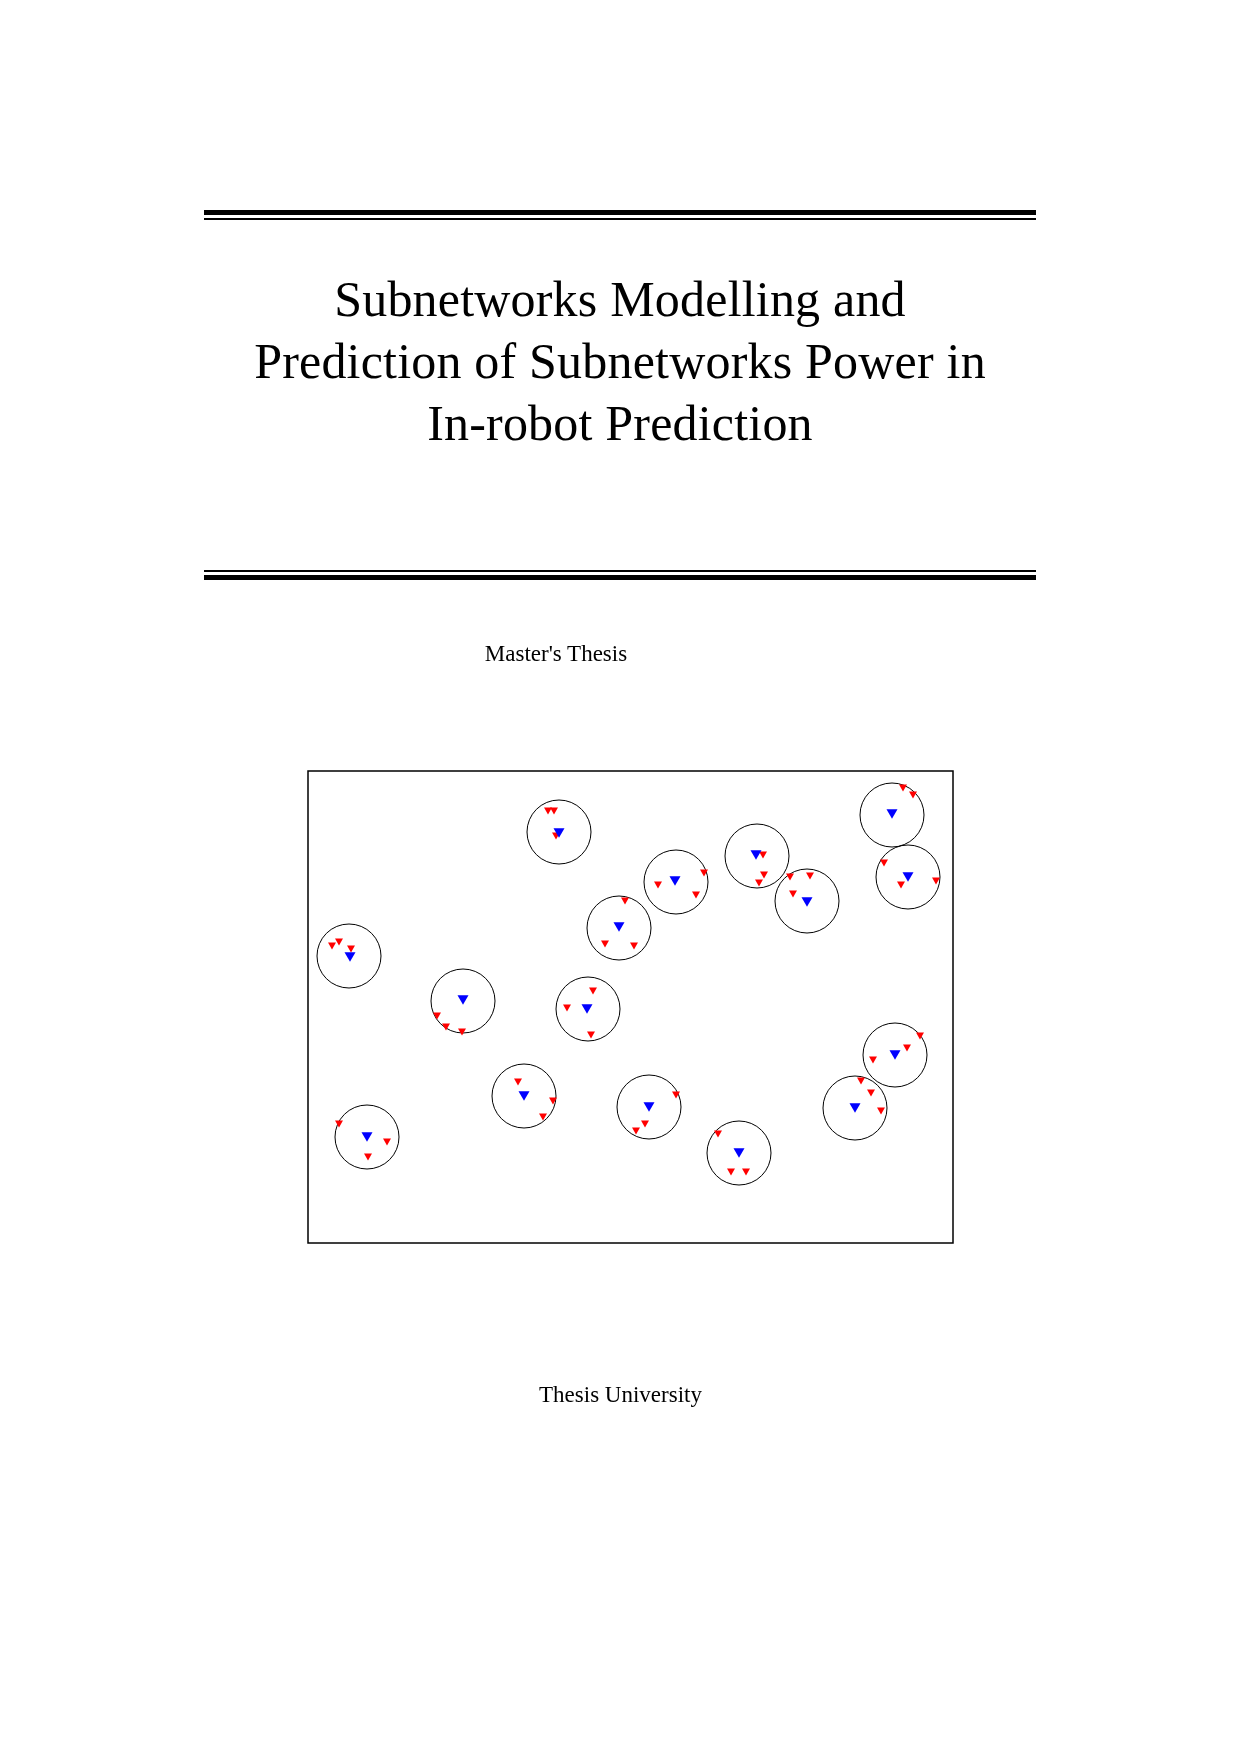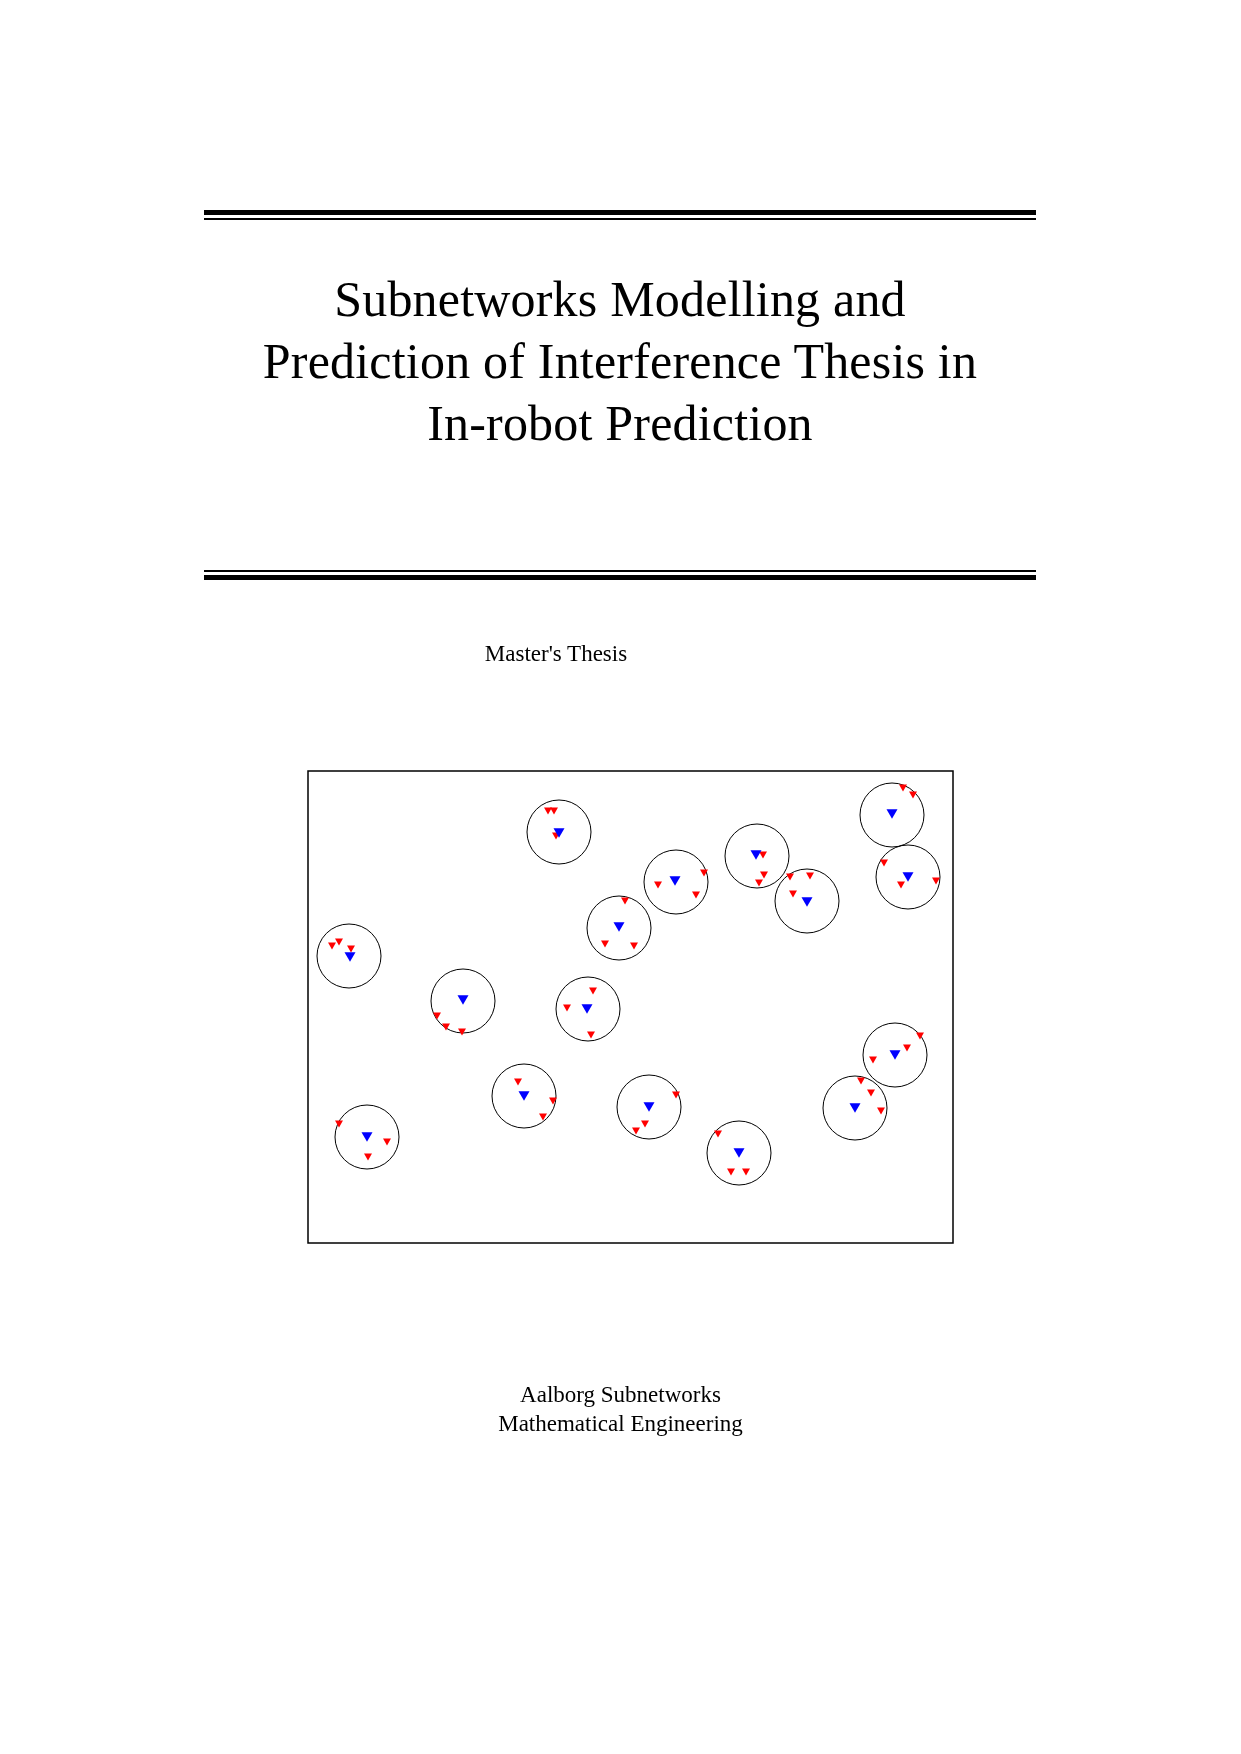--- a/index.html
+++ b/index.html
@@ -19,21 +19,21 @@
   .footer span { display: block; }
 </style>
 </head>
 <body>
 
 <div class="rule-thick" style="top:210px;"></div>
 <div class="rule-thin" style="top:218px;"></div>
 
 <h1 class="title">
   <span>Subnetworks Modelling and</span>
-  <span>Prediction of Interference Thesis in</span>
+  <span>Prediction of Subnetworks Power in</span>
   <span>In-robot Prediction</span>
 </h1>
 
 <div class="rule-thin" style="top:570px;"></div>
 <div class="rule-thick" style="top:575px;"></div>
 
 <div class="subtitle">Master's Thesis</div>
 
 <svg class="figure" width="1241" height="1754" viewBox="0 0 1241 1754" xmlns="http://www.w3.org/2000/svg">
   <rect id="fig-frame" fill="none" stroke="#000000" stroke-width="1.5" x="308" y="771" width="645" height="472"></rect>
@@ -146,15 +146,14 @@
         <circle cx="895" cy="1055" r="32" fill="none" stroke="#000000" stroke-width="1"></circle>
         <polygon points="869,1056.52 877,1056.52 873,1063.48" fill="#ff0000"></polygon>
         <polygon points="903,1044.52 911,1044.52 907,1051.48" fill="#ff0000"></polygon>
         <polygon points="916,1032.52 924,1032.52 920,1039.48" fill="#ff0000"></polygon>
         <polygon points="889.5,1050.215 900.5,1050.215 895,1059.785" fill="#0000ff"></polygon>
       </g>
     </g>
 </svg>
 
 <div class="footer">
-  <span>Aalborg Subnetworks</span>
-  <span>Mathematical Engineering</span>
+  <span>Thesis University</span>
 </div>
 
 </body></html>

